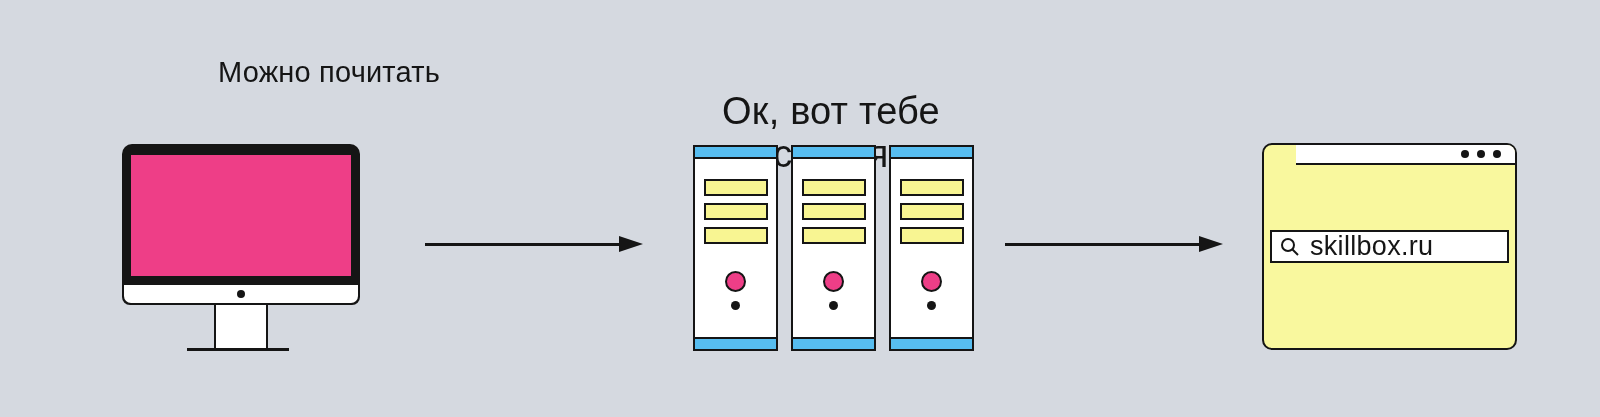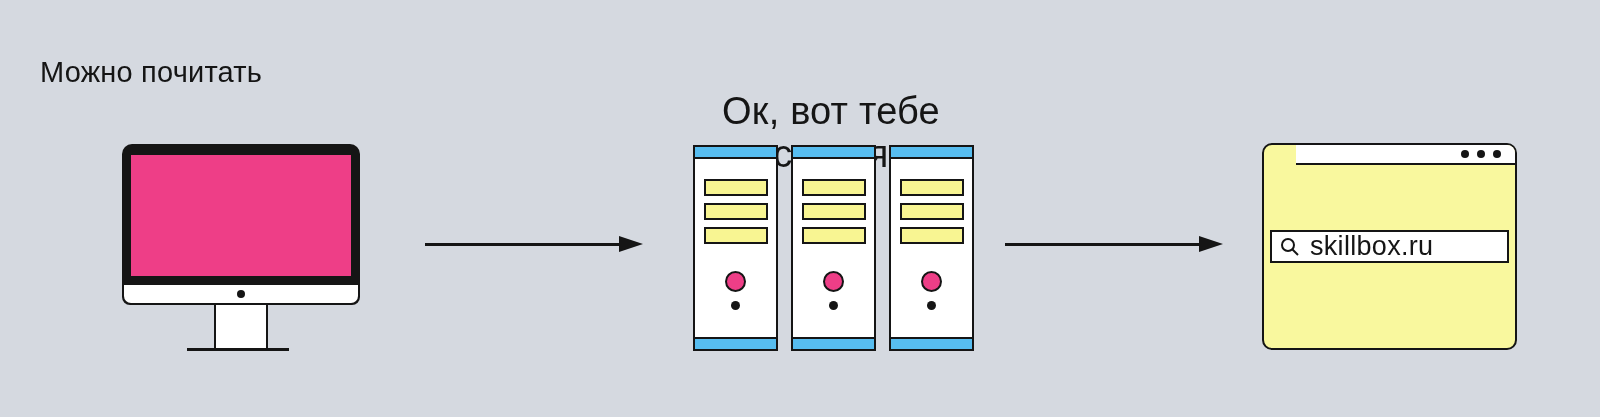--- a/index.html
+++ b/index.html
@@ -4,21 +4,21 @@
 <style>
   :root{
     --background:#d5d9e0; --ink:#151515; --screen-pink:#ee3e87;
     --accent-blue:#57bdf0; --window-yellow:#f9f89e; --slot-yellow:#f8f592; --white:#ffffff;
   }
   *{margin:0;padding:0;box-sizing:border-box;}
   body{font-family:"Liberation Sans", sans-serif; background:var(--background);}
   .stage{position:relative; width:1600px; height:417px; background:var(--background); overflow:hidden;}
 
   
-  .question{position:absolute; left:40px; top:54px; width:400px; text-align:left;
+  .question{position:absolute; left:40px; top:54px; width:400px; text-align:right;
     font-size:29px; line-height:37px; color:var(--ink); letter-spacing:.2px;}
 
   
   .monitor{position:absolute; left:122px; top:144px; width:238px; height:208px;}
   .monitor-body{position:absolute; left:0; top:0; width:238px; height:161px;
     background:var(--ink); border-radius:10px 10px 8px 8px;}
   .monitor-screen{position:absolute; left:9px; top:11px; width:220px; height:121px;
     background:var(--screen-pink);}
   .monitor-chin{position:absolute; left:2px; right:2px; bottom:2px; height:18px;
     background:var(--white); border-radius:0 0 7px 7px;}

